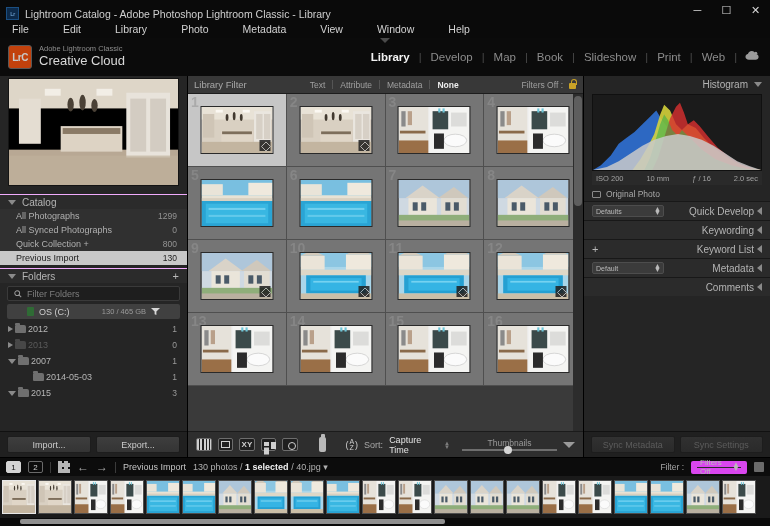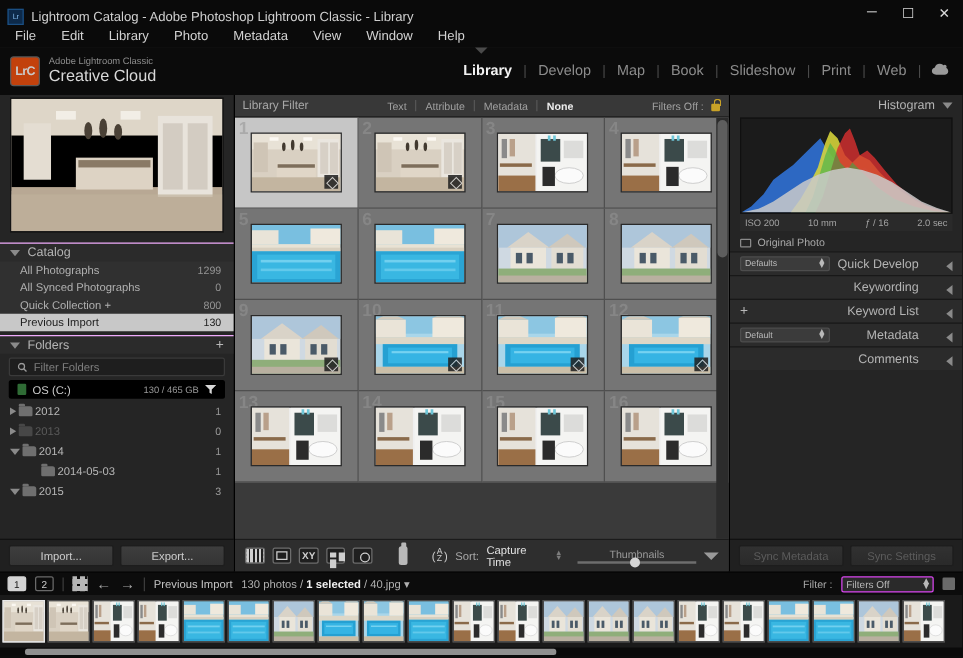--- a/index.html
+++ b/index.html
@@ -22,21 +22,21 @@
     color: #7fb6e8; font-size: 6px; display: flex; align-items: center;
     justify-content: center; letter-spacing: -0.3px; margin-right: 6px;
   }
   .title-text { color: #cfcfcf; font-size: 10.5px; }
   .wincontrols { position: absolute; right: 0; top: 0; height: 20px; display: flex; }
   .wc { width: 29px; height: 20px; display: flex; align-items: center; justify-content: center;
         color: #d8d8d8; font-size: 11px; }
 
   
   .menubar { height: 18px; background: #0a0a0a; display: flex; align-items: center;
-             padding-left: 5px; gap: 6px; }
+             padding-left: 5px; gap: 20px; }
   .menu-item { color: #d2d2d2; font-size: 10.5px; padding: 1px 7px; }
 
   
   .identity-row {
     height: 38px; background: #0b0b0b; display: flex; align-items: center;
     justify-content: space-between; padding: 0 10px 0 8px; position: relative;
   }
   .collapse-top { position: absolute; left: 50%; top: 0; transform: translateX(-50%);
      width: 0; height: 0; border-left: 5px solid transparent; border-right: 5px solid transparent;
      border-top: 5px solid #4a4a4a; }
@@ -89,22 +89,22 @@
   .cat-row.sel { background: #c8c8c8; color: #1c1c1c; }
   .cat-count { font-size: 8.5px; color: #949494; }
   .cat-row.sel .cat-count { color: #1c1c1c; }
 
   .filter-folders {
     margin: 3px 7px; height: 15px; background: #1e1e1e; border: 1px solid #3a3a3a;
     border-radius: 2px; display: flex; align-items: center; padding: 0 6px; gap: 5px;
   }
   .ff-text { color: #7e7e7e; font-size: 9px; }
   .vol-row {
-    margin: 1px 7px 2px 7px; height: 15px; background: #000000; border-radius: 2px;
-    display: flex; align-items: center; justify-content: space-between; padding: 0 7px;
+    margin: 1px 7px 2px 7px; height: 15px; background: #404040; border-radius: 2px;
+    display: flex; align-items: center; justify-content: space-between; padding: 0 20px;
   }
   .vol-left { display: flex; align-items: center; gap: 5px; }
   .vol-dot { width: 7px; height: 9px; background: #2f6b35; border-radius: 1px; }
   .vol-name { color: #cfcfcf; font-size: 9px; }
   .vol-size { color: #9a9a9a; font-size: 7.5px; }
   .folder-row { height: 16px; display: flex; align-items: center; justify-content: space-between;
                 padding: 0 10px 0 8px; color: #b6b6b6; font-size: 9px; }
   .folder-row.dim { color: #5a5a5a; }
   .fr-left { display: flex; align-items: center; gap: 2px; }
   .disc { width: 0; height: 0; border-top: 3.5px solid transparent; border-bottom: 3.5px solid transparent;
@@ -212,42 +212,42 @@
   .chk { width: 9px; height: 7px; border: 1px solid #8a8a8a; border-radius: 1px; }
   .orig-text { color: #a8a8a8; font-size: 8.5px; }
   .rp-sec { height: 19px; border-top: 1px solid #181818; background: #2b2b2b;
             display: flex; align-items: center; justify-content: space-between; padding: 0 8px; }
   .rp-sec-left { display: flex; align-items: center; gap: 5px; }
   .dropsel { width: 72px; height: 12px; background: #3b3b3b; border: 1px solid #4d4d4d;
              border-radius: 2px; display: flex; align-items: center; justify-content: space-between;
              padding: 0 3px; }
   .dropsel span { color: #b9b9b9; font-size: 7px; }
   .plus { color: #b9b9b9; font-size: 11px; line-height: 10px; }
-  .rp-sec-right { display: flex; align-items: flex-end; gap: 22px; }
+  .rp-sec-right { display: flex; align-items: center; gap: 3px; }
   .rp-filler { flex: 1; background: #252525; }
   .rp-buttons { height: 26px; background: #202020; display: flex; align-items: center;
                 gap: 5px; padding: 0 7px; border-top: 1px solid #111; }
 
   
   .fs-bar { height: 19px; background: #0c0c0c; display: flex; align-items: center;
             padding: 0 6px; gap: 7px; border-top: 1px solid #000; }
   .scr-btn { width: 15px; height: 12px; border: 1px solid #6a6a6a; border-radius: 2px;
              color: #cfcfcf; font-size: 8px; display: flex; align-items: center; justify-content: center; }
   .scr-btn.on { background: #d4d4d4; color: #111; border-color:#d4d4d4; }
   .fs-grid-ico { width: 12px; height: 12px; background:
       repeating-linear-gradient(90deg,#b6b6b6 0 4px,transparent 4px 6px),
       repeating-linear-gradient(0deg,#b6b6b6 0 4px,transparent 4px 6px); }
   .arw { color: #a8a8a8; font-size: 12px; line-height: 12px; }
   .fs-sep { width: 1px; height: 11px; background: #3b3b3b; }
   .fs-src { color: #c4c4c4; font-size: 9px; }
   .fs-count { color: #b0b0b0; font-size: 9px; }
   .fs-count b { color: #f0f0f0; }
   .fs-spacer { flex: 1; }
   .fs-filter-label { color: #a8a8a8; font-size: 8.5px; }
-  .fs-filter-sel { width: 74px; height: 13px; background: #2a2a2a; border: 1px solid #d946ef;
+  .fs-filter-sel { width: 56px; height: 13px; background: #2a2a2a; border: 6px solid #d946ef;
                    border-radius: 2px; display: flex; align-items: center; justify-content: space-between;
                    padding: 0 3px; }
   .fs-filter-sel span { color: #b9b9b9; font-size: 8px; }
   .fs-badge { width: 10px; height: 10px; background: #6a6a6a; border-radius: 1px; }
 
   .filmstrip { height: 42px; background: #1a1a1a; display: flex; align-items: center;
                padding: 0 2px; gap: 2px; overflow: hidden; position: relative; }
   .fs-thumb { width: 34px; height: 34px; background: #3a3a3a; border: 1px solid #4e4e4e;
               position: relative; overflow: hidden; flex: 0 0 auto; }
   .fs-thumb.sel { background: #cfcfcf; border-color: #e8e8e8; }
@@ -411,21 +411,21 @@
                 <div class="disc"></div>
                 <div class="fico"></div>
                 <span>2013</span>
               </div>
               <span class="fcount">0</span>
             </div>
             <div class="folder-row">
               <div class="fr-left" style="padding-left: 0px;">
                 <div class="disc open"></div>
                 <div class="fico"></div>
-                <span>2014</span>
+                <span>2007</span>
               </div>
               <span class="fcount">1</span>
             </div>
             <div class="folder-row">
               <div class="fr-left" style="padding-left: 14px;">
                 <div class="disc none"></div>
                 <div class="fico"></div>
                 <span>2014-05-03</span>
               </div>
               <span class="fcount">1</span>

